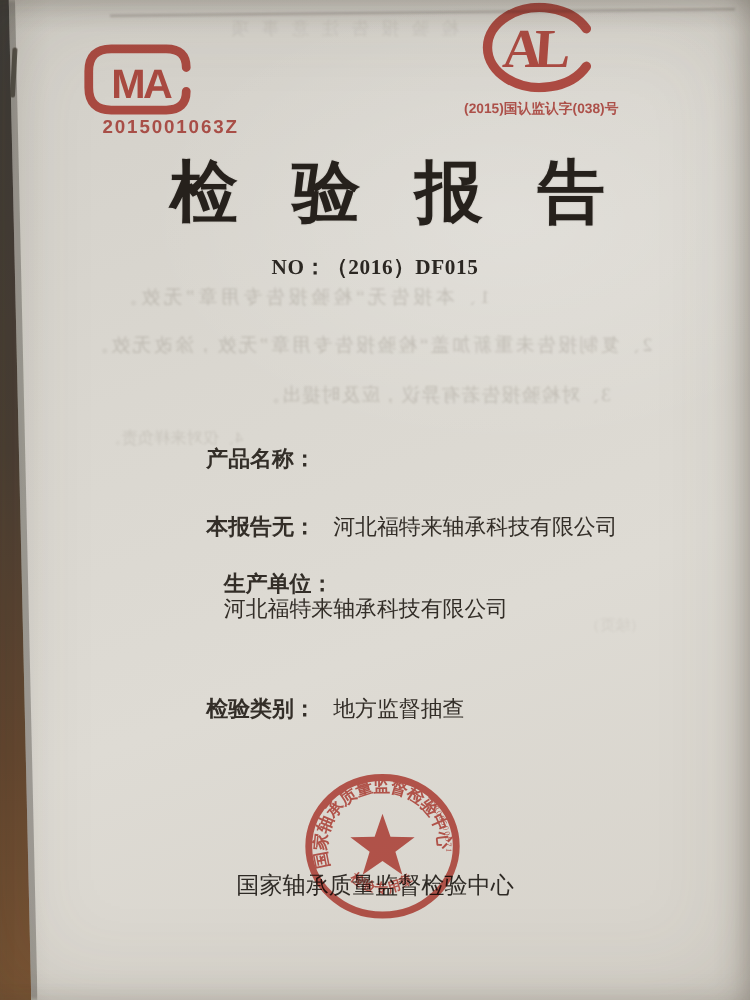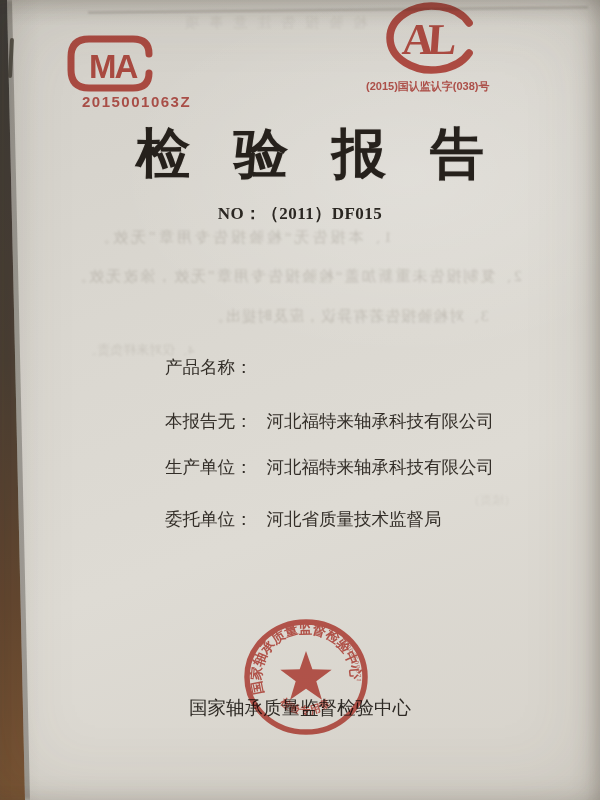--- a/index.html
+++ b/index.html
@@ -45,39 +45,39 @@
     color:#746c60;opacity:0.26;white-space:nowrap;
   }
   
   .mark{position:absolute;mix-blend-mode:multiply;opacity:0.9;}
   .mark-number{
     position:absolute;color:#c4504a;font-weight:700;
     font-family:"Liberation Sans","DejaVu Sans",sans-serif;
     mix-blend-mode:multiply;opacity:0.92;
   }
   .cma-number{left:82px;top:93px;font-size:15px;letter-spacing:1.5px;}
-  .cal-number{left:366px;top:79px;font-size:11px;width:134px;text-align:left;letter-spacing:0;}
+  .cal-number{left:366px;top:79px;font-size:11px;width:134px;text-align:center;letter-spacing:0;}
   
   .title{
     position:absolute;left:0;top:118px;width:600px;text-align:center;
     font-size:54px;font-weight:700;color:#26211c;
     letter-spacing:44px;padding-left:64px;box-sizing:border-box;white-space:nowrap;
     text-shadow:0 0 1px rgba(40,35,30,0.35);
   }
   .report-no{
     position:absolute;left:0;top:202px;width:600px;text-align:center;
     font-size:17px;font-weight:700;color:#2b2722;letter-spacing:0.5px;
   }
   .field-row{
     position:absolute;left:165px;display:flex;align-items:baseline;
     font-size:17.5px;color:#332e28;line-height:1.15;
   }
-  .field-label{font-weight:400;white-space:pre;text-align:center;}
+  .field-label{font-weight:700;white-space:pre;text-align:center;}
   .field-value{margin-left:14px;white-space:pre;}
-  .row-0{top:357px;} .row-1{top:411px;} .row-2{top:457px;} .row-3{top:509px;} .row-4{top:557px;}
+  .row-0{top:357px;} .row-1{top:411px;} .row-2{top:457px;flex-direction:column;} .row-3{top:509px;} .row-4{top:557px;}
   .issuer{
     position:absolute;left:0;top:695px;width:600px;text-align:center;
     font-size:18.5px;color:#2e2a25;letter-spacing:0;font-weight:400;
   }
   .seal{
     position:absolute;left:233px;top:606px;
     mix-blend-mode:multiply;opacity:0.85;
   }
   
   .vignette{
@@ -113,36 +113,36 @@
   </svg>
   <div class="mark-number cma-number">2015001063Z</div>
 
   <svg class="mark" style="left:385px;top:2px;" width="100" height="72" viewBox="0 0 100 72">
     <path d="M84.1,51 A42,32 0 1 1 84.1,21" fill="none" stroke="#c5473e" stroke-width="7.5" stroke-linecap="round"></path>
     <text x="20" y="52" font-size="44" font-weight="700" fill="#c5473e" font-family="'Liberation Serif','DejaVu Serif',serif" letter-spacing="-7" transform="skewX(-4)">AL</text>
   </svg>
   <div class="mark-number cal-number">(2015)国认监认字(038)号</div>
 
   <div class="title">检验报告</div>
-  <div class="report-no">NO：（2011）DF015</div>
+  <div class="report-no">NO：（2016）DF015</div>
 
   <div class="field-row row-0">
     <span class="field-label">产品名称：</span>
   </div>
   <div class="field-row row-1">
     <span class="field-label">本报告无：</span>
     <span class="field-value">河北福特来轴承科技有限公司</span>
   </div>
   <div class="field-row row-2">
     <span class="field-label">生产单位：</span>
     <span class="field-value">河北福特来轴承科技有限公司</span>
   </div>
-  <div class="field-row row-3">
-    <span class="field-label">委托单位：</span>
-    <span class="field-value">河北省质量技术监督局</span>
+  <div class="field-row row-4">
+    <span class="field-label">检验类别：</span>
+    <span class="field-value">地方监督抽查</span>
   </div>
 
   <div class="issuer">国家轴承质量监督检验中心</div>
 
   <svg class="seal" width="146" height="146" viewBox="233 606 146 146">
     <defs>
       <path id="sealTop" d="M263.7,693.4 A45,45 0 1 1 348.3,693.4"></path>
       <path id="sealBot" d="M278,700.6 A36,36 0 0 0 334,700.6"></path>
       <path id="sealNum" d="M342,642 A51,51 0 0 1 342,714"></path>
     </defs>

